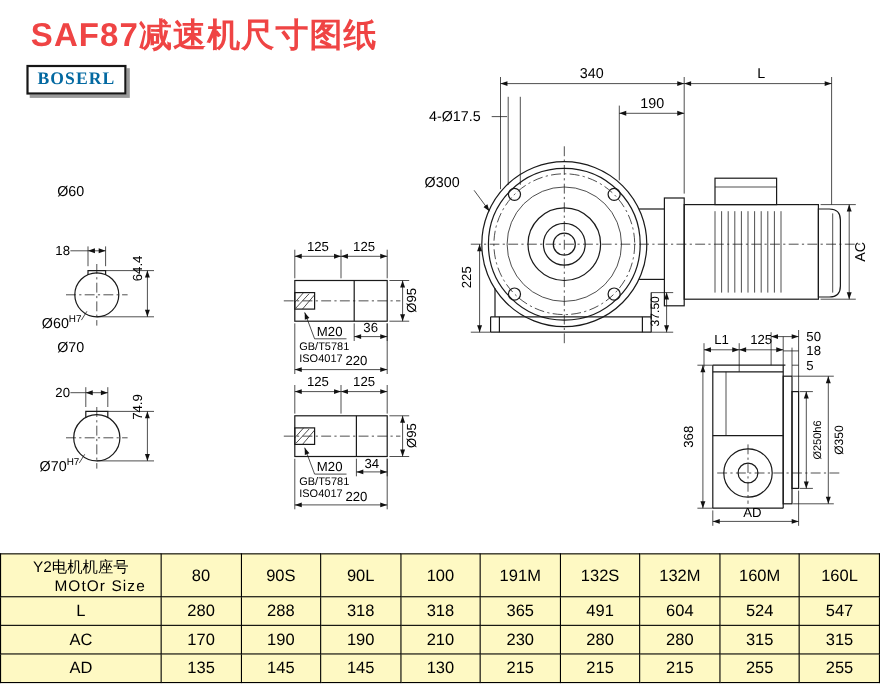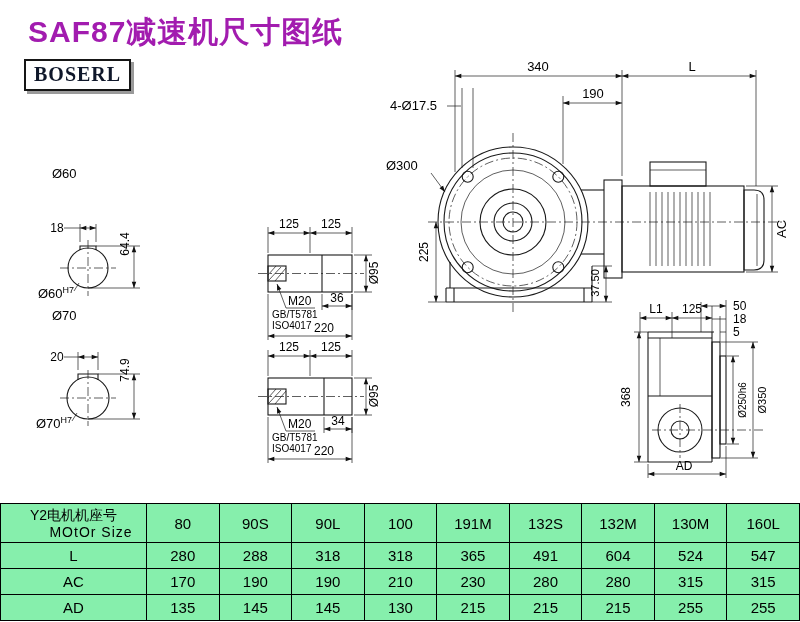--- a/index.html
+++ b/index.html
@@ -1,32 +1,32 @@
 <!DOCTYPE html>
 <html><head>
 <meta charset="utf-8">
 <style>
   * { margin:0; padding:0; box-sizing:border-box; }
   html,body { width:800px; height:622px; overflow:hidden; }
   body { position:relative; background:#fff; font-family:"Liberation Sans",sans-serif; color:#000; }
 
-  .title { position:absolute; left:28px; top:12px; font-size:30px; font-weight:bold; letter-spacing:1px; color:#a21caf; z-index:3; }
+  .title { position:absolute; left:28px; top:12px; font-size:30px; font-weight:bold; letter-spacing:1px; color:#ef4444; z-index:3; }
   .logo  { position:absolute; left:24px; top:59px; z-index:3; border:2px solid #161616; background:#fff;
            box-shadow:3px 3px 0 #9a9a9a; padding:2px 8px 3px 8px; }
-  .logo span { font-family:"Liberation Serif",serif; font-weight:bold; font-size:20px; letter-spacing:1px; color:#0f172a; }
+  .logo span { font-family:"Liberation Serif",serif; font-weight:bold; font-size:16px; letter-spacing:1px; color:#0369a1; }
 
   svg.drawing { position:absolute; left:0; top:0; z-index:1; }
   svg text { fill:#000; font-family:"Liberation Sans",sans-serif; }
   .t9{font-size:9px} .t10{font-size:10px} .t11{font-size:11px} .t12{font-size:12px} .t13{font-size:13px}
   .ol { stroke:#1a1a1a; stroke-width:1.1; fill:none; }
   .tn { stroke:#1a1a1a; stroke-width:.7; fill:none; }
   .cl { stroke:#1a1a1a; stroke-width:.7; fill:none; stroke-dasharray:9 3 2 3; }
 
   table.spec { position:absolute; left:0; top:503px; width:800px; z-index:2;
-               border-collapse:collapse; table-layout:fixed; background:#86efac; }
+               border-collapse:collapse; table-layout:fixed; background:#fef9c3; }
   .spec td { border:1px solid #000; text-align:center; vertical-align:middle;
              font-size:15px; height:26px; padding:0; }
   .spec tr:first-child td { height:39px; }
   .spec td.first { width:146px; }
   .spec .cn { font-size:14px; line-height:18px; }
   .spec .en { font-size:14px; line-height:16px; letter-spacing:1px;padding-left:35px; }
 </style>
 </head>
 <body>
 
@@ -284,21 +284,21 @@
           <div class="cn">Y2电机机座号</div>
           <div class="en">MOtOr Size</div>
         </td>
         <td>80</td>
         <td>90S</td>
         <td>90L</td>
         <td>100</td>
         <td>191M</td>
         <td>132S</td>
         <td>132M</td>
-        <td>130M</td>
+        <td>160M</td>
         <td>160L</td>
       </tr>
       <tr>
         <td class="first">L</td>
         <td>280</td>
         <td>288</td>
         <td>318</td>
         <td>318</td>
         <td>365</td>
         <td>491</td>

